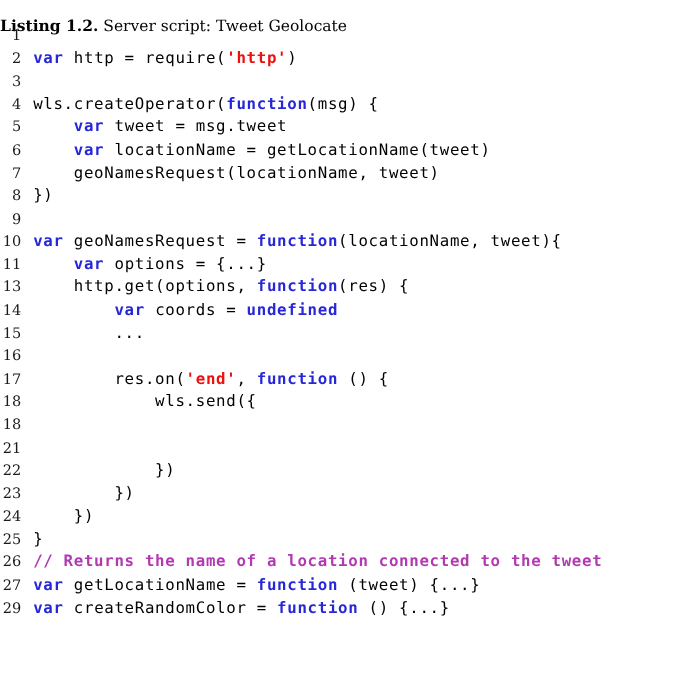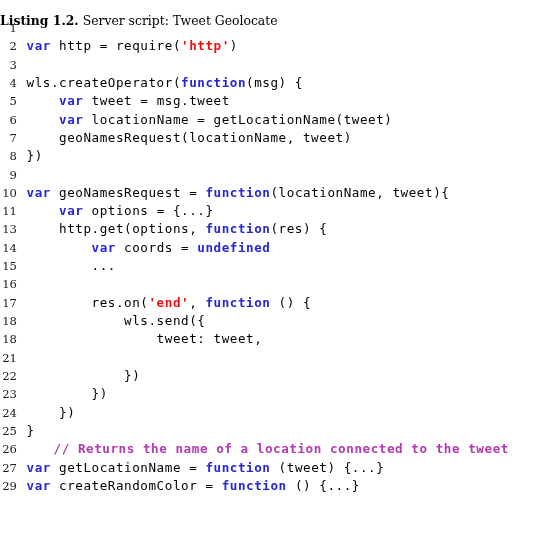--- a/index.html
+++ b/index.html
@@ -76,21 +76,21 @@
     font-family: "DejaVu Sans Mono", monospace;
     font-size: 12.6px;
     letter-spacing: 0.55px;
     color: #000000;
     white-space: pre;
   }
 
   
   .tok-kw   { color: #2727d8; font-weight: bold; }
   .tok-str  { color: #ef0f0f; font-weight: bold; }
-  .tok-com  { color: #b239b2; font-weight: bold; margin-left: 27px; }
+  .tok-com  { color: #b239b2; font-weight: bold; }
   .tok-txt  { color: #000000; }
 </style>
 </head>
 <body>
 
 <div id="page">
 
   <div class="caption">
     <span class="cap-label">Listing 1.2.</span><span class="cap-text"> </span><span class="cap-text">Server script: Tweet Geolocate</span>
   </div>
@@ -106,21 +106,21 @@
       <div class="code-line"><span class="lineno">8</span><span class="code"><span class="tok-txt">})</span></span></div>
       <div class="code-line"><span class="lineno">9</span><span class="code"></span></div>
       <div class="code-line"><span class="lineno">10</span><span class="code"><span class="tok-kw">var</span><span class="tok-txt"> geoNamesRequest = </span><span class="tok-kw">function</span><span class="tok-txt">(locationName, tweet){</span></span></div>
       <div class="code-line"><span class="lineno">11</span><span class="code"><span class="tok-txt">    </span><span class="tok-kw">var</span><span class="tok-txt"> options = {...}</span></span></div>
       <div class="code-line"><span class="lineno">13</span><span class="code"><span class="tok-txt">    http.get(options, </span><span class="tok-kw">function</span><span class="tok-txt">(res) {</span></span></div>
       <div class="code-line"><span class="lineno">14</span><span class="code"><span class="tok-txt">        </span><span class="tok-kw">var</span><span class="tok-txt"> coords = </span><span class="tok-kw">undefined</span></span></div>
       <div class="code-line"><span class="lineno">15</span><span class="code"><span class="tok-txt">        ...</span></span></div>
       <div class="code-line"><span class="lineno">16</span><span class="code"></span></div>
       <div class="code-line"><span class="lineno">17</span><span class="code"><span class="tok-txt">        res.on(</span><span class="tok-str">'end'</span><span class="tok-txt">, </span><span class="tok-kw">function</span><span class="tok-txt"> () {</span></span></div>
       <div class="code-line"><span class="lineno">18</span><span class="code"><span class="tok-txt">            wls.send({</span></span></div>
-      <div class="code-line"><span class="lineno">18</span><span class="code"><span class="tok-txt">                tweet: tweet,</span></span></div>
+      <div class="code-line"><span class="lineno">18</span></div>
       <div class="code-line"><span class="lineno">21</span></div>
       <div class="code-line"><span class="lineno">22</span><span class="code"><span class="tok-txt">            })</span></span></div>
       <div class="code-line"><span class="lineno">23</span><span class="code"><span class="tok-txt">        })</span></span></div>
       <div class="code-line"><span class="lineno">24</span><span class="code"><span class="tok-txt">    })</span></span></div>
       <div class="code-line"><span class="lineno">25</span><span class="code"><span class="tok-txt">}</span></span></div>
       <div class="code-line"><span class="lineno">26</span><span class="code"><span class="tok-com">// Returns the name of a location connected to the tweet</span></span></div>
       <div class="code-line"><span class="lineno">27</span><span class="code"><span class="tok-kw">var</span><span class="tok-txt"> getLocationName = </span><span class="tok-kw">function</span><span class="tok-txt"> (tweet) {...}</span></span></div>
       <div class="code-line"><span class="lineno">29</span><span class="code"><span class="tok-kw">var</span><span class="tok-txt"> createRandomColor = </span><span class="tok-kw">function</span><span class="tok-txt"> () {...}</span></span></div>
     </div>
 

